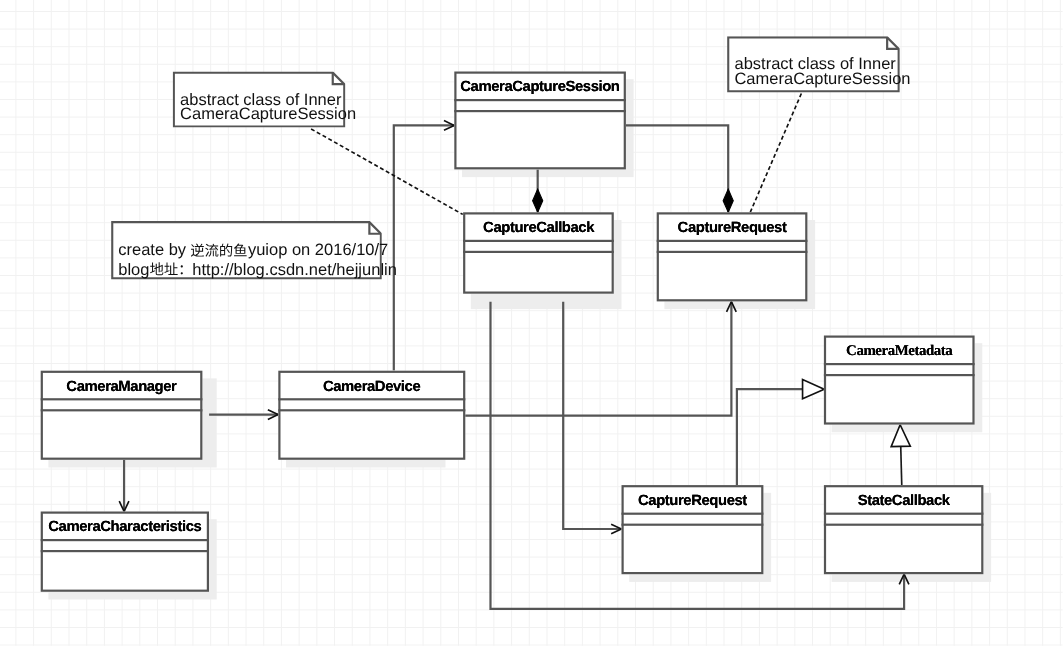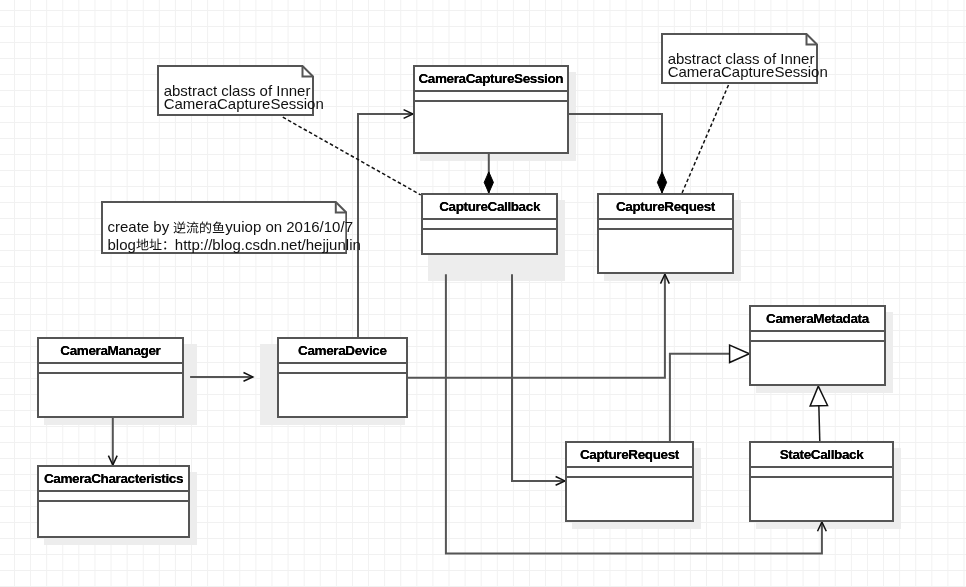--- a/index.html
+++ b/index.html
@@ -102,51 +102,51 @@
       <path d="M282.8,117.2 L420.7,194.9" fill="none" stroke="#111111" stroke-width="1.5" stroke-linecap="butt" stroke-linejoin="miter" stroke-dasharray="3.6,2.4"></path>
       <path d="M728.5,85 L682.1,192.9" fill="none" stroke="#111111" stroke-width="1.5" stroke-linecap="butt" stroke-linejoin="miter" stroke-dasharray="3.6,2.4"></path>
     </svg>
   <div id="boxes">
       <div class="cls" style="left: 36.9px; top: 336.9px; width: 147px; height: 81.15px;">
         <div class="body"></div>
         <div class="title" style="top: 6px; line-height: 16px;">CameraManager</div>
         <div class="rule" style="top: 24.7px;"></div>
         <div class="rule" style="top: 34.7px;"></div>
       </div>
-      <div class="cls" style="left: 252.8px; top: 336.9px; width: 131px; height: 81.15px; margin-left: 24px;">
+      <div class="cls" style="left: 252.8px; top: 336.9px; width: 170px; height: 81.15px;">
         <div class="body"></div>
         <div class="title" style="top: 6px; line-height: 16px;">CameraDevice</div>
         <div class="rule" style="top: 24.7px;"></div>
         <div class="rule" style="top: 34.7px;"></div>
       </div>
       <div class="cls" style="left: 36.9px; top: 464.9px; width: 153.2px; height: 73.15px;">
         <div class="body"></div>
         <div class="title" style="top: 6px; line-height: 16px;">CameraCharacteristics</div>
         <div class="rule" style="top: 24.7px;"></div>
         <div class="rule" style="top: 34.7px;"></div>
       </div>
       <div class="cls" style="left: 412.9px; top: 64.9px; width: 155.9px; height: 89.1px;">
         <div class="body"></div>
         <div class="title" style="top: 6px; line-height: 16px;">CameraCaptureSession</div>
         <div class="rule" style="top: 25.2px;"></div>
         <div class="rule" style="top: 35.2px;"></div>
       </div>
-      <div class="cls" style="left: 421.1px; top: 192.9px; width: 137px; height: 62px;">
+      <div class="cls" style="left: 421.1px; top: 192.9px; width: 137px; height: 74px;">
         <div class="body"></div>
         <div class="title" style="top: 6px; line-height: 16px;">CaptureCallback</div>
         <div class="rule" style="top: 24.7px;"></div>
         <div class="rule" style="top: 34.7px;"></div>
       </div>
       <div class="cls" style="left: 596.9px; top: 192.9px; width: 137.2px; height: 81.15px;">
         <div class="body"></div>
         <div class="title" style="top: 6px; line-height: 16px;">CaptureRequest</div>
         <div class="rule" style="top: 24.7px;"></div>
         <div class="rule" style="top: 34.7px;"></div>
       </div>
-      <div class="cls" style="left: 748.9px; top: 304.9px; width: 137.2px; height: 81.15px;">
+      <div class="cls" style="left: 748.9px; top: 304.9px; width: 137.2px; height: 81.15px; font-family: Liberation Serif, serif;">
         <div class="body"></div>
         <div class="title" style="top: 6px; line-height: 16px;">CameraMetadata</div>
         <div class="rule" style="top: 24.7px;"></div>
         <div class="rule" style="top: 34.7px;"></div>
       </div>
       <div class="cls" style="left: 564.9px; top: 440.9px; width: 129.2px; height: 81.15px; border-radius: 18px;">
         <div class="body"></div>
         <div class="title" style="top: 6px; line-height: 16px;">CaptureRequest</div>
         <div class="rule" style="top: 24.7px;"></div>
         <div class="rule" style="top: 34.7px;"></div>

